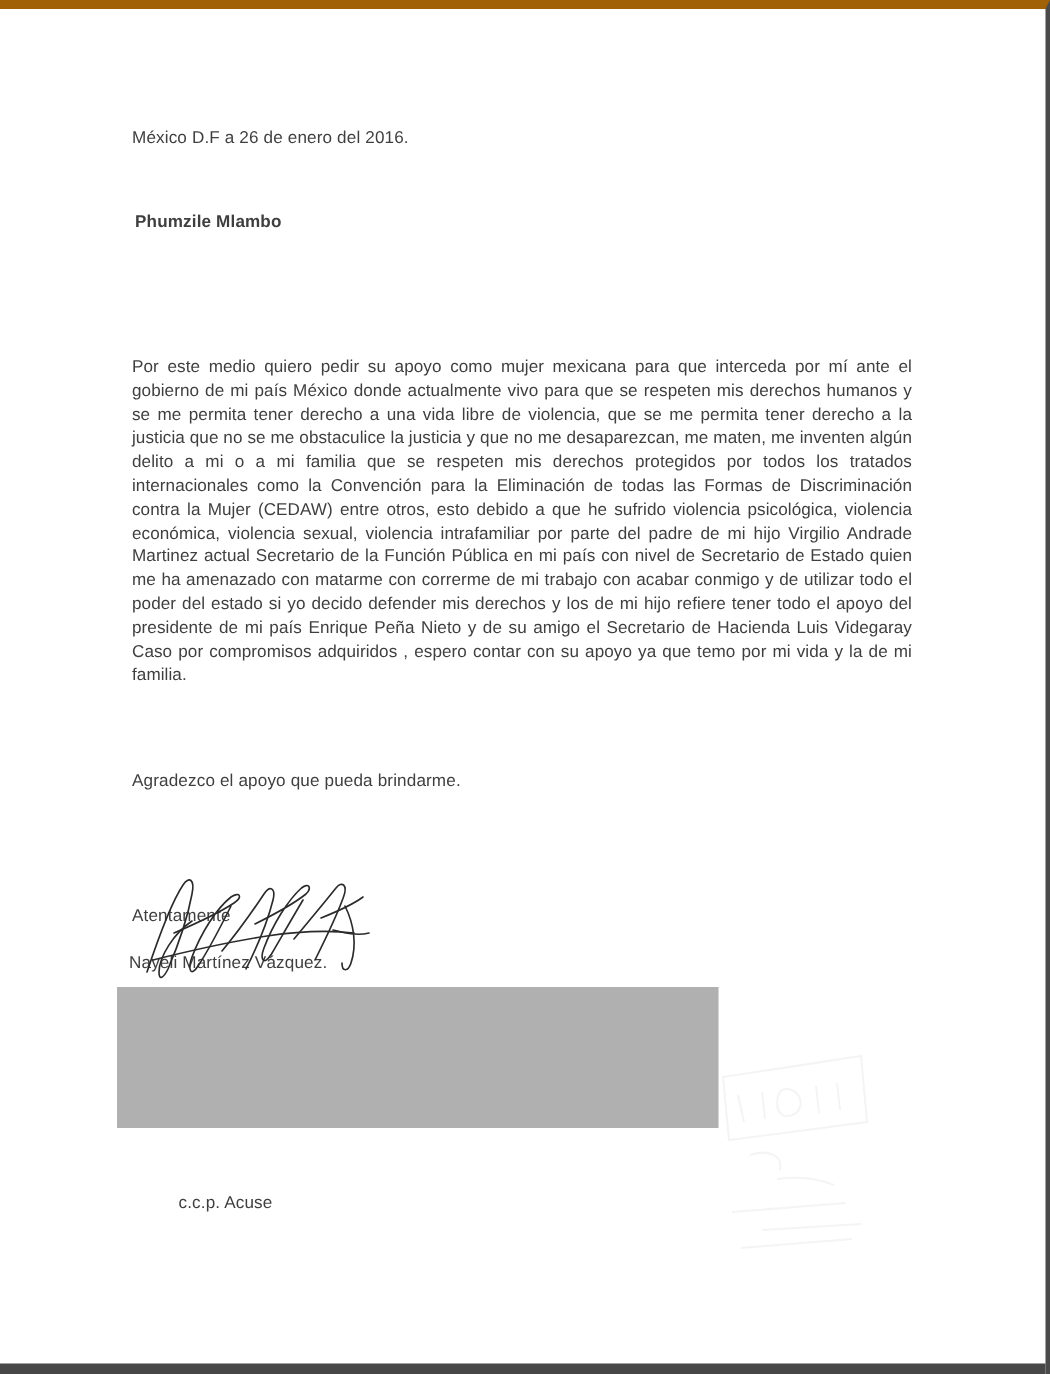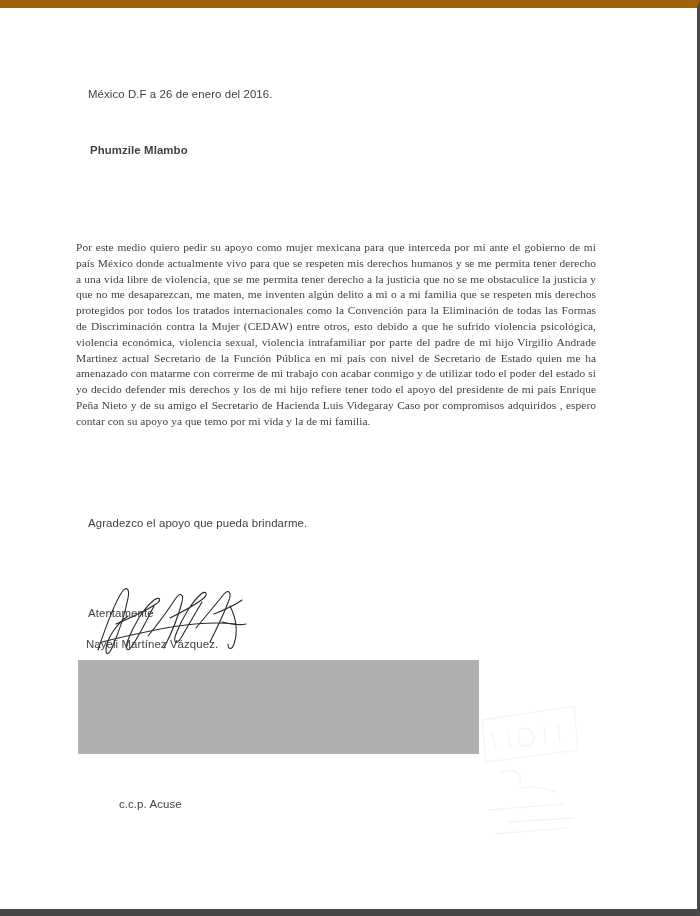--- a/index.html
+++ b/index.html
@@ -16,21 +16,21 @@
     color: #3b3b3b;
     -webkit-font-smoothing: antialiased;
   }
 
   
   #page {
     position: absolute;
     inset: 0;
     background: #ffffff;
     box-sizing: border-box;
-    border-top: 8px solid #a16207;
+    border-top: 6px solid #a16207;
     border-right: 3px solid #4a4a4a;
   }
   #bottom-edge {
     position: absolute;
     left: 0;
     right: 0;
     bottom: 0;
     height: 7px;
     background: #474747;
   }
@@ -60,30 +60,29 @@
   #date-line      { left: 88px;  top: 79px; }
   #addressee-name { left: 90px;  top: 135px; font-weight: bold; }
   #addressee-role { left: 90px;  top: 150px; font-weight: bold; color: #222; }
   #closing-line   { left: 88px;  top: 508px; }
   #sign-off       { left: 88px;  top: 598px; }
   #signer-name    { left: 86px;  top: 629px; }
   #cc-line        { left: 88px;  top: 789px; margin-left: 31px; }
 
   #body-paragraph {
     position: absolute;
-    left: 76px;
+    left: 88px;
     top: 232px;
     width: 520px;
     font-size: 11.4px;
     line-height: 15.8px;
     text-align: justify;
     text-justify: inter-word;
     color: #3f3f3f;
     letter-spacing: 0.05px;
-    font-family: Liberation Serif, serif;
   }
 
   
   #signature {
     position: absolute;
     left: 96px;
     top: 576px;
     width: 160px;
     height: 74px;
     pointer-events: none;

